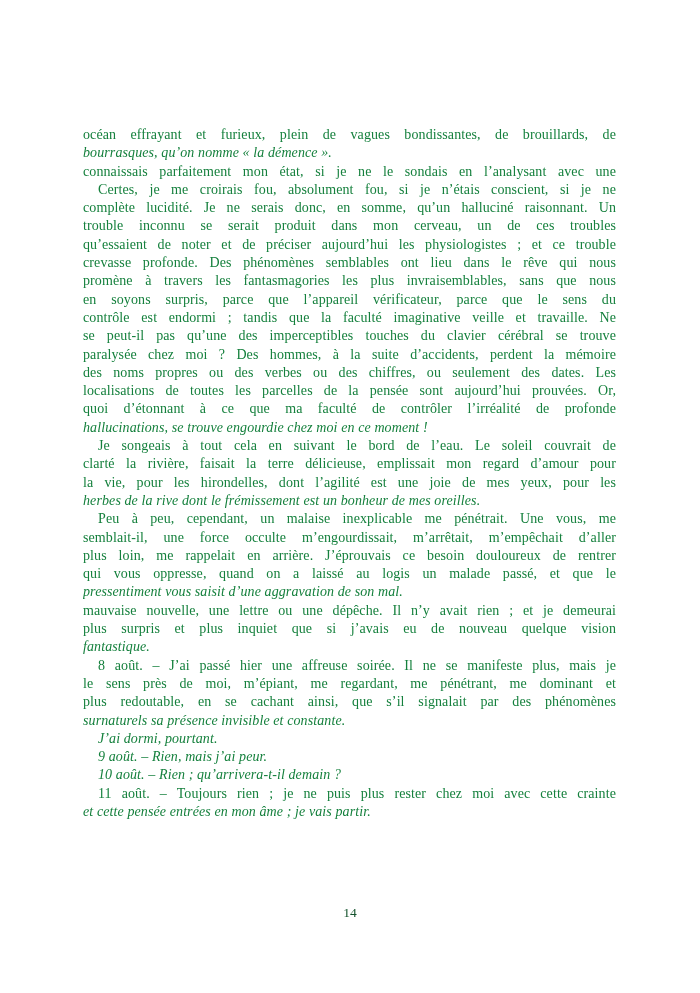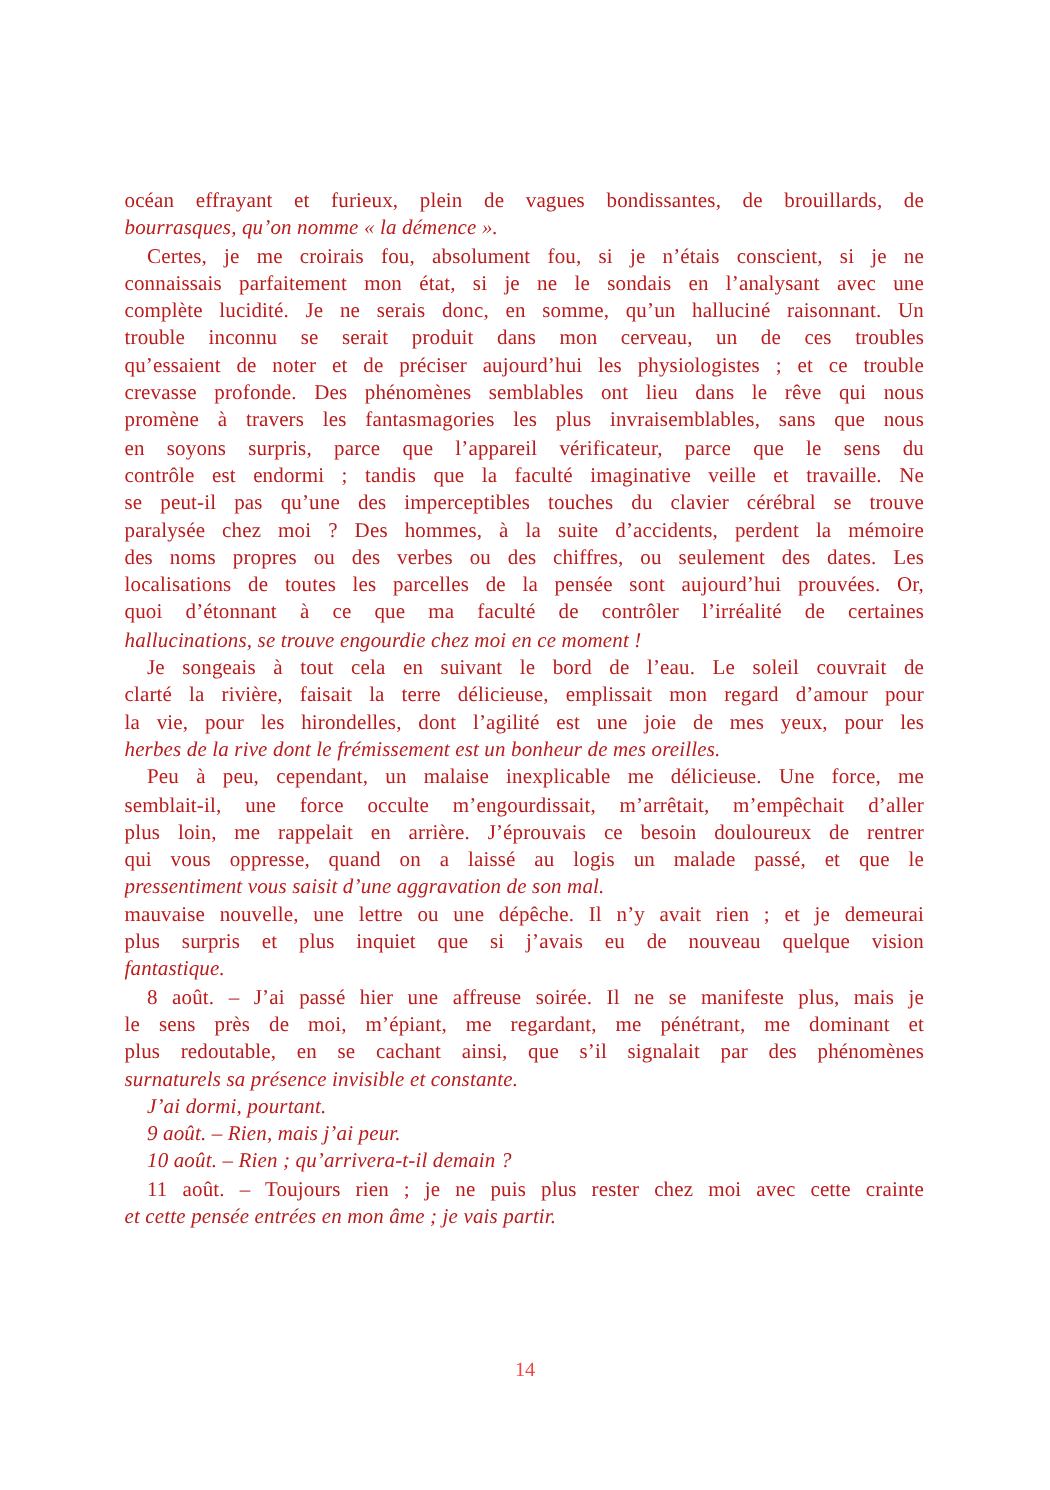--- a/index.html
+++ b/index.html
@@ -44,50 +44,50 @@
   .line.indent {
     text-indent: 15px;
   }
   .page-number {
     position: absolute;
     left: 0;
     top: 905px;
     width: 700px;
     text-align: center;
     font-size: 13.5px;
-    color: #ef4444;
+    color: #14532d;
   }
 </style>
 </head>
 <body style="background: rgb(255, 255, 255);">
 
 <div class="book-page">
-  <div class="page-text" style="color: #b91c1c;">
+  <div class="page-text" style="color: #15803d;">
       <div class="line">océan effrayant et furieux, plein de vagues bondissantes, de brouillards, de</div>
       <div class="line last">bourrasques, qu’on nomme « la démence ».</div>
+      <div class="line">connaissais parfaitement mon état, si je ne le sondais en l’analysant avec une</div>
       <div class="line indent">Certes, je me croirais fou, absolument fou, si je n’étais conscient, si je ne</div>
-      <div class="line">connaissais parfaitement mon état, si je ne le sondais en l’analysant avec une</div>
       <div class="line">complète lucidité. Je ne serais donc, en somme, qu’un halluciné raisonnant. Un</div>
       <div class="line">trouble inconnu se serait produit dans mon cerveau, un de ces troubles</div>
       <div class="line">qu’essaient de noter et de préciser aujourd’hui les physiologistes ; et ce trouble</div>
       <div class="line">crevasse profonde. Des phénomènes semblables ont lieu dans le rêve qui nous</div>
       <div class="line">promène à travers les fantasmagories les plus invraisemblables, sans que nous</div>
       <div class="line">en soyons surpris, parce que l’appareil vérificateur, parce que le sens du</div>
       <div class="line">contrôle est endormi ; tandis que la faculté imaginative veille et travaille. Ne</div>
       <div class="line">se peut-il pas qu’une des imperceptibles touches du clavier cérébral se trouve</div>
       <div class="line">paralysée chez moi ? Des hommes, à la suite d’accidents, perdent la mémoire</div>
       <div class="line">des noms propres ou des verbes ou des chiffres, ou seulement des dates. Les</div>
       <div class="line">localisations de toutes les parcelles de la pensée sont aujourd’hui prouvées. Or,</div>
-      <div class="line">quoi d’étonnant à ce que ma faculté de contrôler l’irréalité de certaines</div>
+      <div class="line">quoi d’étonnant à ce que ma faculté de contrôler l’irréalité de profonde</div>
       <div class="line last">hallucinations, se trouve engourdie chez moi en ce moment !</div>
       <div class="line indent">Je songeais à tout cela en suivant le bord de l’eau. Le soleil couvrait de</div>
       <div class="line">clarté la rivière, faisait la terre délicieuse, emplissait mon regard d’amour pour</div>
       <div class="line">la vie, pour les hirondelles, dont l’agilité est une joie de mes yeux, pour les</div>
       <div class="line last">herbes de la rive dont le frémissement est un bonheur de mes oreilles.</div>
-      <div class="line indent">Peu à peu, cependant, un malaise inexplicable me délicieuse. Une force, me</div>
+      <div class="line indent">Peu à peu, cependant, un malaise inexplicable me pénétrait. Une vous, me</div>
       <div class="line">semblait-il, une force occulte m’engourdissait, m’arrêtait, m’empêchait d’aller</div>
       <div class="line">plus loin, me rappelait en arrière. J’éprouvais ce besoin douloureux de rentrer</div>
       <div class="line">qui vous oppresse, quand on a laissé au logis un malade passé, et que le</div>
       <div class="line last">pressentiment vous saisit d’une aggravation de son mal.</div>
       <div class="line">mauvaise nouvelle, une lettre ou une dépêche. Il n’y avait rien ; et je demeurai</div>
       <div class="line">plus surpris et plus inquiet que si j’avais eu de nouveau quelque vision</div>
       <div class="line last">fantastique.</div>
       <div class="line indent">8 août. – J’ai passé hier une affreuse soirée. Il ne se manifeste plus, mais je</div>
       <div class="line">le sens près de moi, m’épiant, me regardant, me pénétrant, me dominant et</div>
       <div class="line">plus redoutable, en se cachant ainsi, que s’il signalait par des phénomènes</div>

